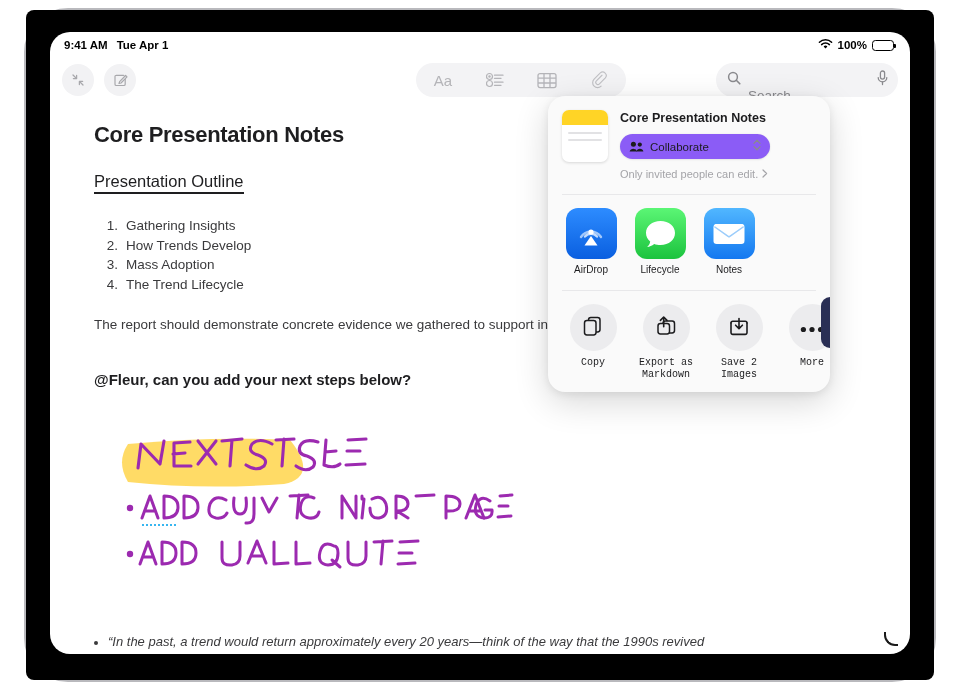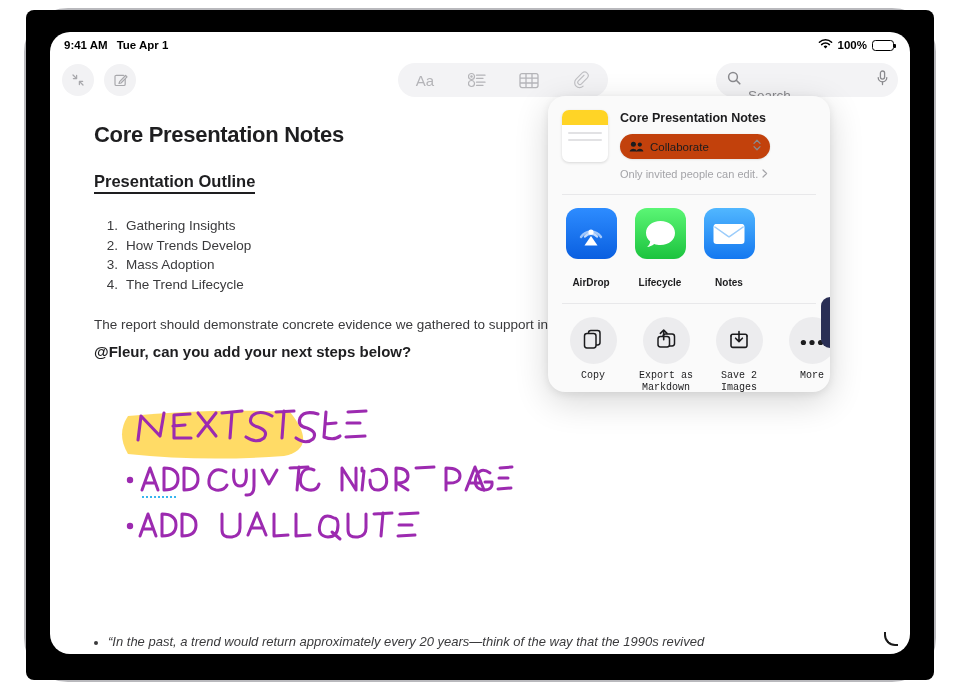--- a/index.html
+++ b/index.html
@@ -67,21 +67,21 @@
     display: flex; align-items: center;
   }
   .tb-left { position: absolute; left: 12px; display: flex; gap: 10px; }
   .circle-btn {
     width: 32px; height: 32px; border-radius: 50%;
     background: #f2f2f4;
     display: flex; align-items: center; justify-content: center;
     cursor: pointer;
   }
   .tb-center {
-    position: absolute; left: 348px;
+    position: absolute; left: 366px;
     display: flex; align-items: flex-start;
     gap: 10px;
     background: #f3f3f5;
     border-radius: 17px;
     height: 34px; padding: 0 6px;
   }
   .tb-center .tbi {
     width: 42px; height: 34px;
     display: flex; align-items: center; justify-content: center;
     cursor: pointer;
@@ -101,39 +101,39 @@
     position: absolute; left: 0; top: 70px;
     width: 100%; bottom: 0;
     padding: 20px 46px 0 44px;
     color: #2b2b2d;
   }
   .doc-title {
     font-size: 22px; font-weight: bold; letter-spacing: -0.3px;
     color: #1e1e20; margin-bottom: 24px;
   }
   .doc-h2 {
-    font-size: 16.5px; font-weight: bold; color: #1e1e20;
+    font-size: 16.5px; font-weight: normal; color: #1e1e20;
     display: inline-block;
     border-bottom: 2.2px solid #1e1e20;
     padding-bottom: 1px;
     margin-bottom: 22px;
   }
   .ol { list-style: none; margin-left: 10px; }
   .ol li {
     font-size: 13.5px; line-height: 19px; color: #3a3a3c;
     display: flex; gap: 8px; margin-bottom: 0.5px;
   }
   .ol li .num { width: 14px; text-align: right; }
   .para {
     font-size: 13.5px; line-height: 21px; color: #3a3a3c;
     margin-top: 20px; max-width: 640px;
   }
   .mention {
     font-size: 15px; font-weight: bold; color: #1e1e20;
-    margin-top: 8px;
+    margin-top: 36px;
   }
 
   
   .ink-area { position: relative; margin-top: 38px; height: 150px; }
   .ink-svg { position: absolute; left: 0; top: 0; }
 
   
   .quote-block {
     position: absolute; left: 44px; top: 530px;
     width: 620px;
@@ -175,39 +175,39 @@
     overflow: hidden;
   }
   .note-thumb-top { height: 15px; background: #ffd426; }
   .note-thumb-body { padding: 7px 6px 0 6px; }
   .note-line { height: 2px; background: #e2e2e4; border-radius: 1px; margin-bottom: 5px; }
   .ss-head-right { flex: 1; padding-top: 1px; }
   .ss-title { font-size: 12.5px; font-weight: bold; color: #1c1c1e; }
   .collab-pill {
     margin-top: 9px;
     display: flex; align-items: center;
-    background: #c2410c; border-radius: 13px;
+    background: #8b5cf6; border-radius: 13px;
     height: 25px; padding: 0 8px 0 9px;
     box-shadow: 0 0.5px 2px rgba(0,0,0,0.13);
     width: 150px; cursor: pointer;
   }
   .collab-label { font-size: 11.5px; color: #1c1c1e; flex: 1; margin-left: 6px; }
   .ss-permission {
     font-size: 11px; color: #a4a4a8;
     margin-top: 9px; display: flex; align-items: center; gap: 4px;
     cursor: pointer;
   }
   .ss-divider { height: 1px; background: #e8e8ea; margin: 4px 14px 0 14px; }
 
   .app-row, .action-row {
     display: flex; padding: 13px 0 10px 16px; gap: 15px;
   }
   .app-item { width: 54px; text-align: center; cursor: pointer; flex: none; }
   .app-icon { width: 51px; height: 51px; border-radius: 12px; margin: 0 auto; }
-  .app-label { font-size: 10px; color: #1c1c1e; margin-top: 18px; line-height: 12px; font-weight: bold; }
+  .app-label { font-size: 10px; color: #1c1c1e; margin-top: 5px; line-height: 12px; }
 
   .action-item { width: 58px; text-align: center; cursor: pointer; flex: none; }
   .action-circle {
     width: 47px; height: 47px; border-radius: 50%;
     background: #ececee; margin: 0 auto;
     display: flex; align-items: center; justify-content: center;
   }
   .action-label { font-size: 10px; color: #1c1c1e; margin-top: 6px; line-height: 11.5px; font-family: Liberation Mono, monospace; }
   .clip-icon {
     position: absolute; right: 0; top: 201px;

